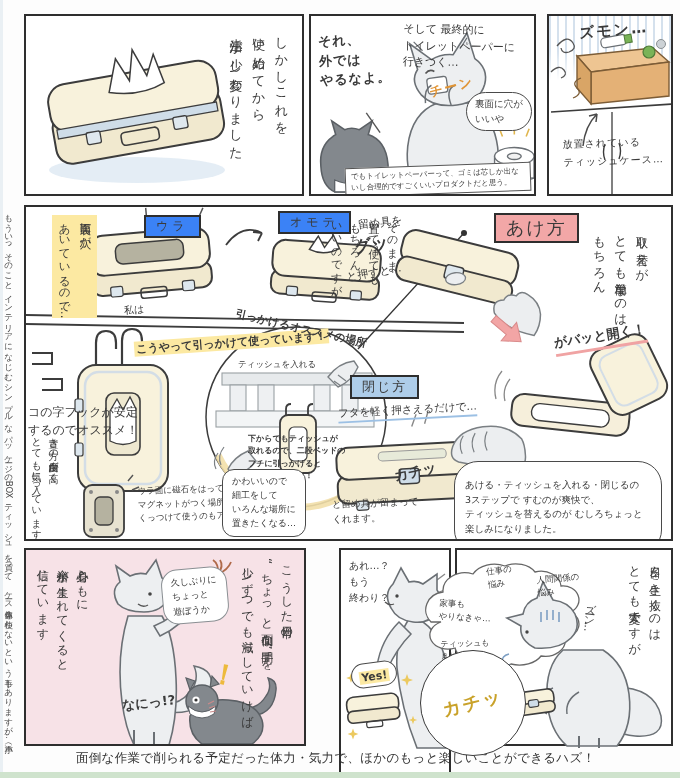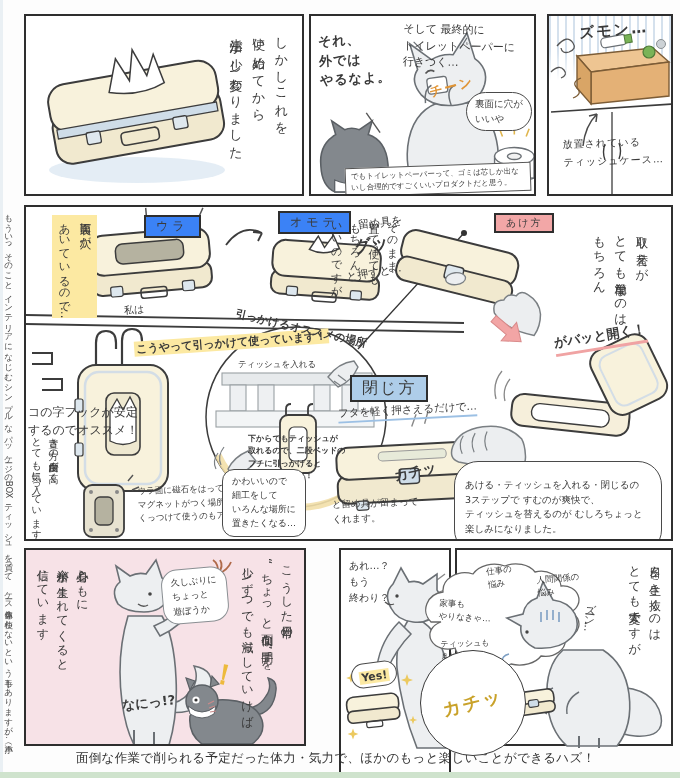--- a/index.html
+++ b/index.html
@@ -214,26 +214,26 @@
 あいているので…</div>
   <div class="abs lbl" data-bind="p4.label_back" style="left:118px;top:8px;">ウラ</div>
   <div class="abs lbl" data-bind="p4.label_front" style="left:252px;top:4px;">オモテ</div>
   <div class="abs v" data-bind="p4.asis_note" style="left:300px;top:8px;font-size:11px;line-height:1.7;">そのまま
 置いて使っても
 もちろん
 いいのですが、</div>
   <div class="abs" data-bind="p4.clasp_pre" style="left:332px;top:8px;font-size:11px;transform:rotate(-6deg);">留め具を</div>
   <div class="abs" data-bind="p4.clasp_sfx" style="left:328px;top:26px;font-size:17px;font-weight:bold;transform:rotate(-10deg);">グッ</div>
   <div class="abs" data-bind="p4.clasp_post" style="left:320px;top:58px;font-size:11px;transform:rotate(-10deg);">と押すと…</div>
-  <div class="abs lbl lbl-pink" data-bind="p4.open_label" style="left:468px;top:6px;letter-spacing:2px;font-size:10px;">あけ方</div>
+  <div class="abs lbl lbl-pink" data-bind="p4.open_label" style="left:468px;top:6px;letter-spacing:2px;font-size:18px;">あけ方</div>
   <div class="abs v" data-bind="p4.open_narration" style="right:18px;top:20px;font-size:12.5px;line-height:1.7;letter-spacing:1px;">取り替えが
 とても簡単なのは
 もちろん</div>
   <div class="abs" data-bind="p4.open_sfx" style="left:528px;top:120px;font-size:13px;font-weight:bold;transform:rotate(-9deg);border-bottom:3px solid #f0a3a3;padding-bottom:2px;">がバッと開く！</div>
-  <div class="abs lbl lbl-blue" data-bind="p4.close_label" style="left:324px;top:168px;letter-spacing:2px;font-size:16px;">閉じ方</div>
+  <div class="abs lbl lbl-blue" data-bind="p4.close_label" style="left:324px;top:168px;letter-spacing:2px;font-size:13px;">閉じ方</div>
   <div class="abs" data-bind="p4.close_pre" style="left:312px;top:196px;font-size:10.5px;transform:rotate(-3deg);border-bottom:2px solid #9cc0e4;padding-bottom:1px;">フタを軽く押さえるだけで…</div>
   <div class="abs" data-bind="p4.close_sfx" style="left:368px;top:256px;font-size:14px;font-weight:bold;transform:rotate(-12deg);">カチッ</div>
   <div class="abs" data-bind="p4.close_post" style="left:306px;top:288px;font-size:9.5px;line-height:1.6;transform:rotate(-2deg);">と留め具が留まって
 くれます。</div>
   <div class="abs bubble" data-bind="p4.steps_bubble" style="left:428px;top:254px;width:208px;font-size:9.5px;">あける・ティッシュを入れる・閉じるの
 3ステップで すむのが爽快で、
 ティッシュを替えるのが むしろちょっと
 楽しみになりました。</div>
   <div class="abs" data-bind="p4.me_lead" style="left:98px;top:96px;font-size:10px;transform:rotate(-4deg);">私は</div>
   <div class="abs hl" data-bind="p4.hang_note" style="left:108px;top:128px;font-size:11px;transform:rotate(-4deg);font-weight:bold;">こうやって引っかけて使っています！</div>

